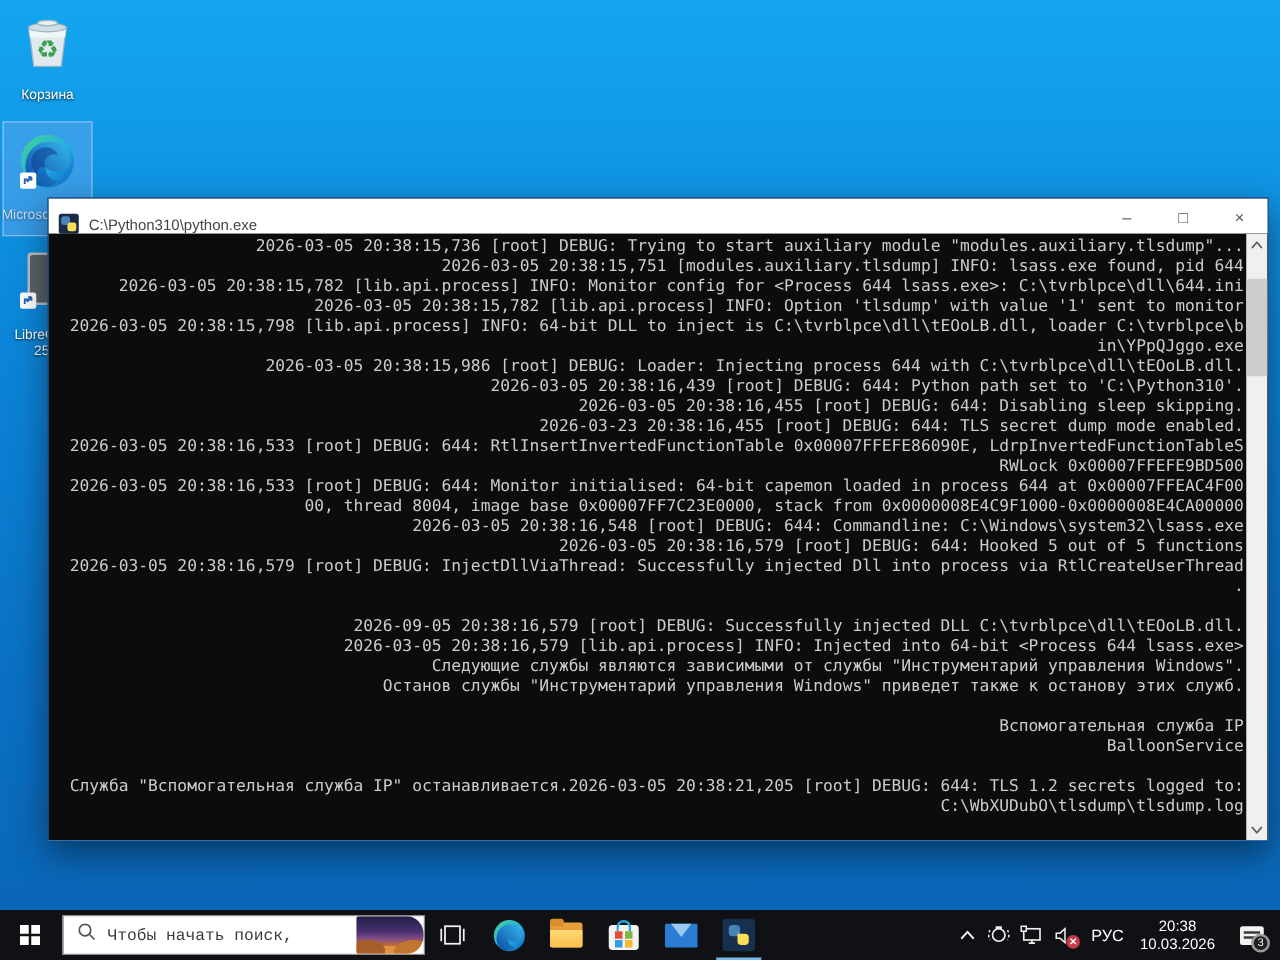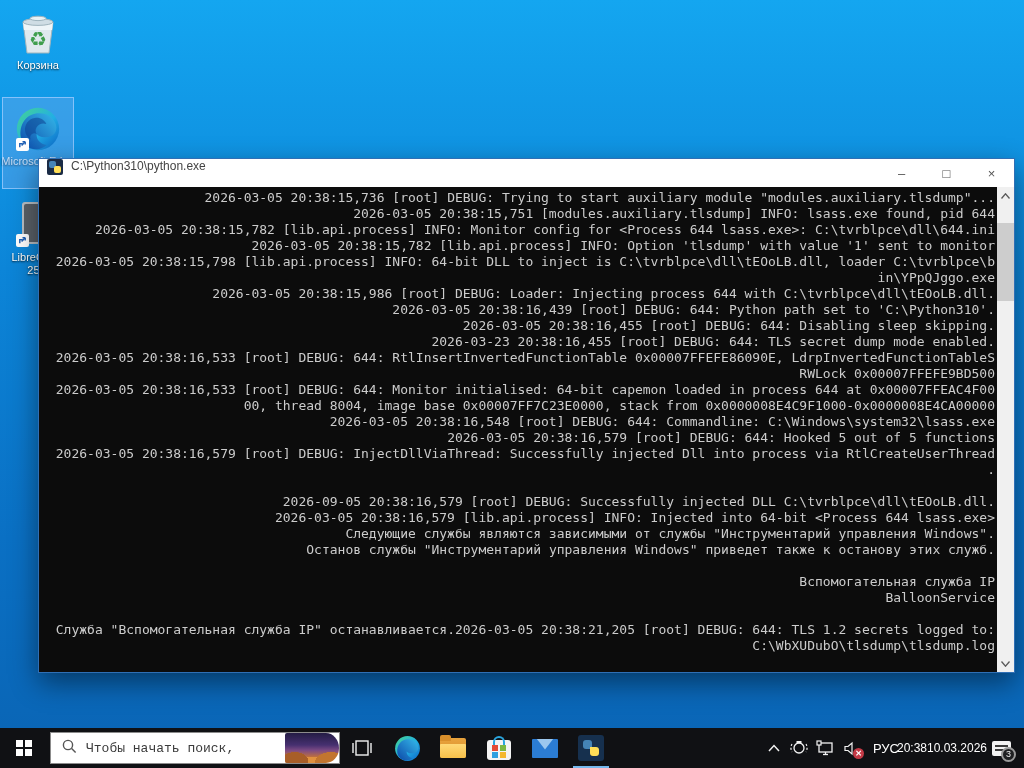--- a/index.html
+++ b/index.html
@@ -2,34 +2,34 @@
 <html><head>
 <meta charset="utf-8">
 <style>
   * { margin:0; padding:0; box-sizing:border-box; }
   html,body { width:1024px; height:768px; overflow:hidden; font-family:"Liberation Sans", sans-serif; }
   #screen { position:relative; width:1024px; height:768px;
     background:linear-gradient(180deg,#14a6f0 0%, #0c85d8 35%, #0a70c4 70%, #0a64b4 100%); }
 
   
   .desk-icon { position:absolute; width:76px; text-align:center; z-index:1; }
-  .desk-label { color:#fff; font-size:11px; line-height:13px; text-shadow:0 1px 2px rgba(0,0,0,.85); margin-top:3px; word-wrap:break-word; }
+  .desk-label { color:#fff; font-size:11px; line-height:13px; text-shadow:0 1px 2px rgba(0,0,0,.85); margin-top:14px; word-wrap:break-word; }
   .shortcut-badge { position:absolute; left:1px; bottom:1px; width:13px; height:13px; background:#fff; border-radius:2px;
      display:flex; align-items:center; justify-content:center; }
   .icon-img { position:relative; margin:0 auto; }
   #icon-recycle { left:0; top:10px; }
   #icon-edge { left:0; top:100px; }
   #icon-edge .sel { position:absolute; left:2px; top:-3px; width:72px; height:92px;
      background:rgba(110,170,235,.42); border:1px solid rgba(160,205,255,.75); }
   #icon-libre { left:0; top:200px; }
 
   
   #console-window { position:absolute; left:38px; top:158px; width:977px; height:515px; z-index:5;
      border:1px solid #2f6fb5; box-shadow:0 10px 26px rgba(0,0,0,.45); background:#0c0c0c; }
-  .titlebar { height:28px; background:#ffffff; display:flex; align-items:flex-start; padding-left:8px; }
+  .titlebar { height:28px; background:#ffffff; display:flex; align-items:flex-end; padding-left:8px; }
   .title-icon { width:16px; height:16px; border-radius:2px; background:#1a2b45; position:relative; flex:0 0 16px; }
   .title-icon i { position:absolute; width:7px; height:7px; border-radius:2px; }
   .title-icon .py-b { left:2px; top:2px; background:#4584b6; }
   .title-icon .py-y { right:2px; bottom:2px; background:#ffde57; }
   .title-text { margin-left:8px; font-size:12px; color:#444; white-space:nowrap; overflow:hidden; }
   .win-buttons { margin-left:auto; display:flex; height:28px; }
   .win-btn { width:45px; height:28px; display:flex; align-items:center; justify-content:center;
      color:#555; font-size:13px; cursor:default; }
   .console-body { position:relative; width:975px; height:485px; background:#0c0c0c; overflow:hidden; }
   #console-output { position:absolute; left:2px; top:3px; right:19px; bottom:0;
@@ -79,21 +79,21 @@
   .pycon-icon .pyy { position:absolute; right:5px; bottom:5px; width:9px; height:9px; border-radius:0 3px 3px 3px; background:#ffde57; }
   .tb-spacer { flex:1; }
   .tray-btn { height:40px; display:flex; align-items:center; justify-content:center; color:#fff; }
   #tray-chevron { width:24px; }
   #tray-meetnow { width:26px; }
   #tray-network { width:26px; }
   #tray-volume { width:28px; position:relative; }
   .mute-badge { position:absolute; right:2px; bottom:9px; width:11px; height:11px; border-radius:50%; background:#c43a46;
      color:#fff; font-size:8px; line-height:11px; text-align:center; font-weight:bold; }
   #tray-language { width:40px; font-size:13px; color:#fff; }
-  #tray-clock { width:72px; flex-direction:row; line-height:14px; font-size:12px; color:#fff; text-align:center; }
+  #tray-clock { width:72px; flex-direction:column; line-height:14px; font-size:12px; color:#fff; text-align:center; }
   #tray-notification { width:46px; position:relative; }
   .notif-icon { width:19px; height:15px; background:#f2f2f2; border-radius:2px; position:relative; }
   .notif-icon::before { content:""; position:absolute; left:3px; top:4px; width:13px; height:2px; background:#3a3a3a; }
   .notif-icon::after { content:""; position:absolute; left:3px; top:8px; width:9px; height:2px; background:#3a3a3a; }
   .notif-badge { position:absolute; right:8px; bottom:6px; width:15px; height:15px; border-radius:50%;
      background:#1f2022; border:2px solid #9a9a9a; color:#eee; font-size:9px; line-height:11px; text-align:center; }
 </style>
 </head>
 <body>
 

